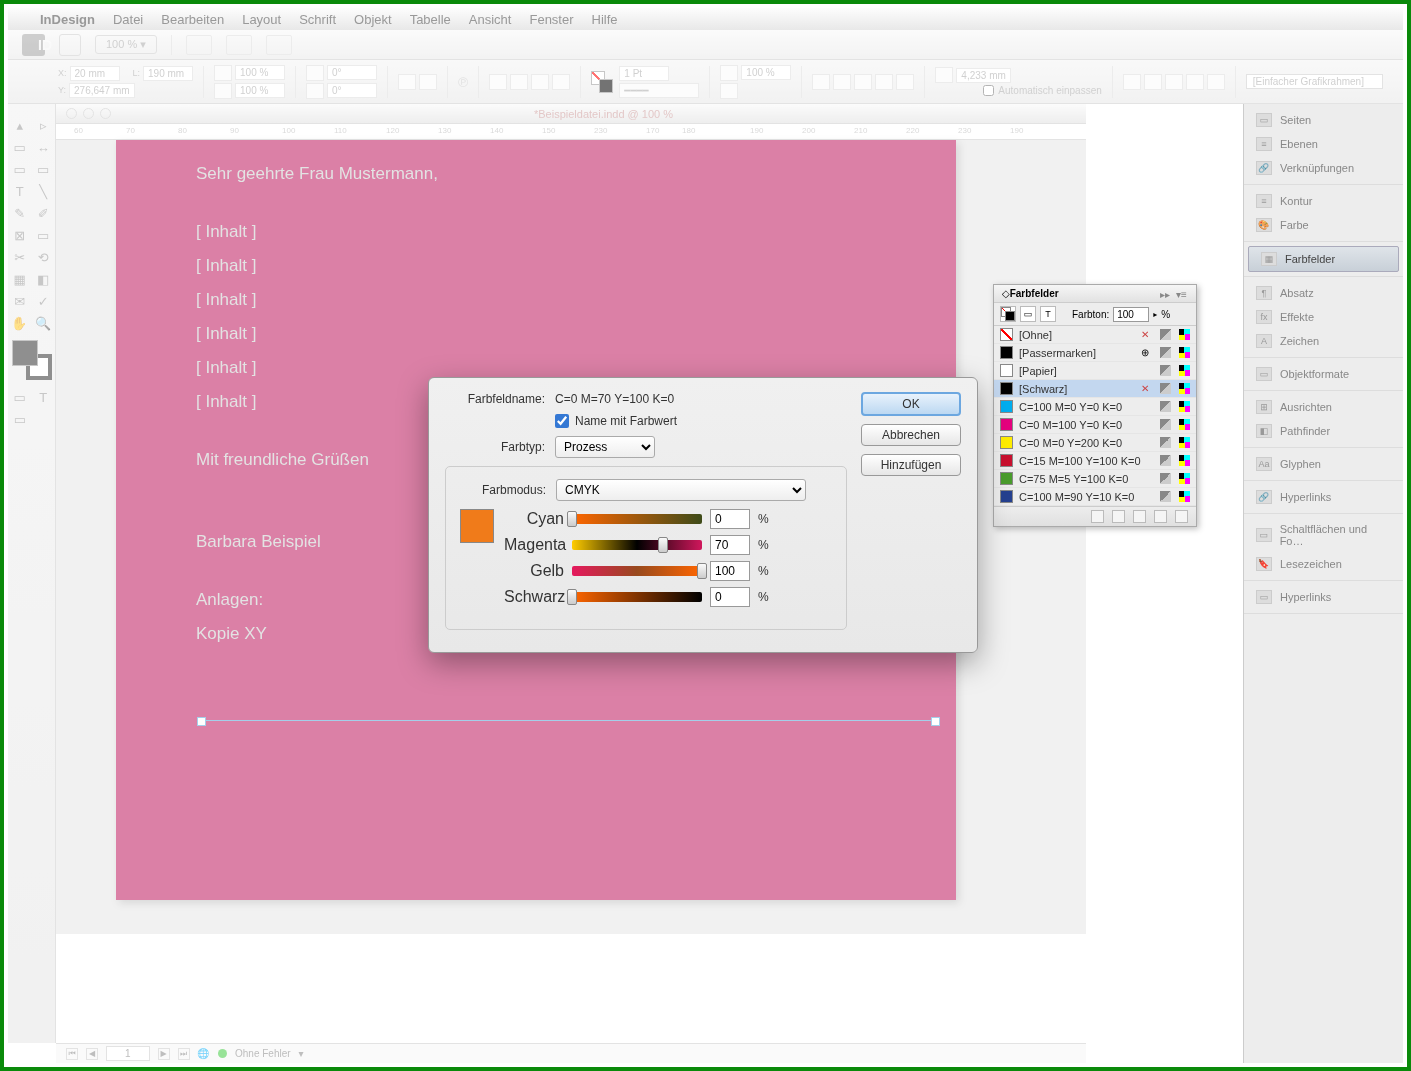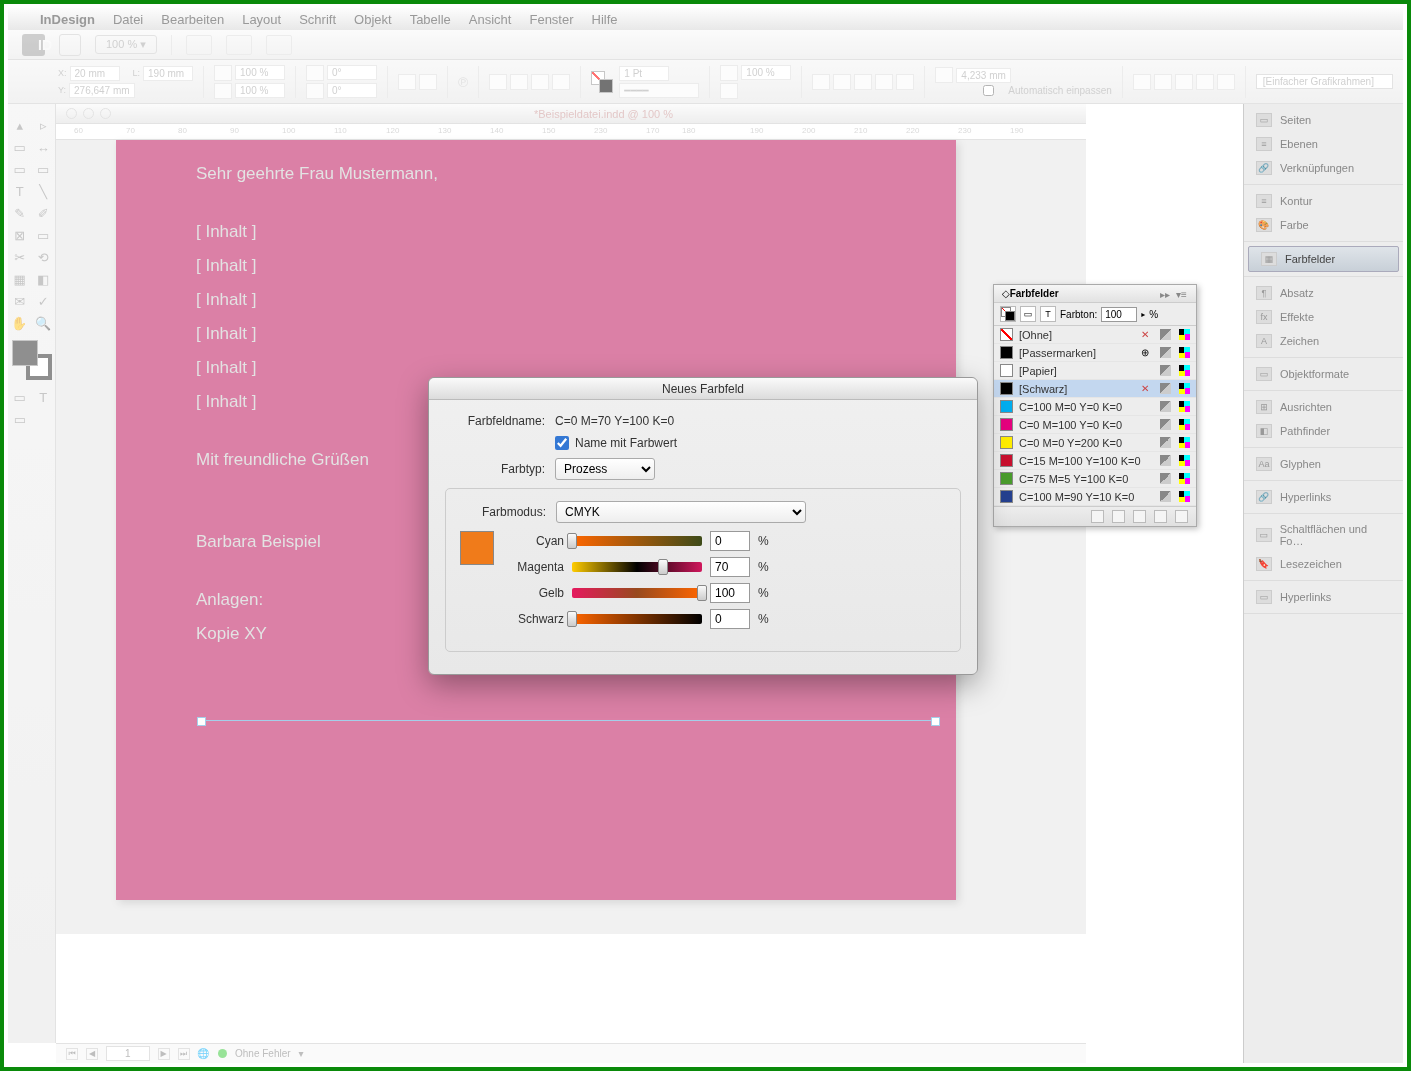--- a/index.html
+++ b/index.html
@@ -25,21 +25,21 @@
 .ctrlbar .group { display: flex; flex-direction: column; gap: 2px; }
 .ctrlbar .lbl { font-size: 9px; }
 .ctrlbar .sep { width: 1px; height: 32px; background: #ddd; margin: 0 4px; }
 .ctrlbar .btn { width: 18px; height: 16px; border: 1px solid #ddd; background: #fafafa; }
 .ctrlbar .row { display: flex; gap: 3px; align-items: center; }
 .ctrlbar .swatch-pair { position: relative; width: 22px; height: 22px; }
 .ctrlbar .swatch-pair .a { position: absolute; top: 0; left: 0; width: 14px; height: 14px; background: #fff; border: 1px solid #999; }
 .ctrlbar .swatch-pair .a::after { content:''; position:absolute; inset:0; background:linear-gradient(45deg,transparent 45%,red 45%,red 55%,transparent 55%); }
 .ctrlbar .swatch-pair .b { position: absolute; bottom: 0; right: 0; width: 14px; height: 14px; background: #000; border: 1px solid #999; }
 .ctrlbar .dd { border: 1px solid #ccc; background: #fff; padding: 1px 18px 1px 6px; position: relative; font-size: 10px; }
-.ctrlbar .checkbox { display: flex; align-items: center; gap: 14px; padding-left: 48px; }
+.ctrlbar .checkbox { display: flex; align-items: center; gap: 4px; padding-left: 48px; }
 .ctrlbar .checkbox input { width: 11px; height: 11px; }
 .greyout { filter: opacity(.55); }
 
 
 .tools { position: absolute; top: 100px; left: 4px; width: 48px; bottom: 24px; background: linear-gradient(#f0f0f0,#e5e5e5); border-right: 1px solid #ccc; display: flex; flex-direction: column; padding-top: 10px; }
 .tools .row { display: flex; }
 .tools .tool { width: 24px; height: 22px; display: flex; align-items: center; justify-content: center; font-size: 13px; color: #999; }
 .tools .fillstroke { position: relative; width: 40px; height: 40px; margin: 6px auto; }
 .tools .fillstroke .f { position: absolute; top: 0; left: 0; width: 26px; height: 26px; background: #333; border: 1px solid #999; }
 .tools .fillstroke .s { position: absolute; bottom: 0; right: 0; width: 26px; height: 26px; background: #fff; border: 4px solid #333; }
@@ -105,21 +105,21 @@
 .dialog .btn { background: linear-gradient(#fff,#e6e6e6); border: 1px solid #999; border-radius: 4px; padding: 3px 0; font-size: 12px; text-align: center; cursor: default; }
 .dialog .btn.primary { border: 2px solid #6ca7e0; background: linear-gradient(#e8f2fc,#bcd8f2); }
 .dialog .form-row { display: flex; align-items: center; margin-bottom: 8px; }
 .dialog .form-row label { width: 100px; text-align: right; margin-right: 10px; font-size: 12px; }
 .dialog .form-row .val { font-size: 12px; }
 .dialog .checkbox-row { margin-left: 110px; display: flex; align-items: center; gap: 6px; margin-bottom: 8px; }
 .dialog .checkbox-row input { width: 14px; height: 14px; accent-color: #3478d4; }
 .dialog select { font-size: 12px; padding: 2px 4px; border: 1px solid #aaa; border-radius: 3px; background: linear-gradient(#fff,#eee); }
 .dialog fieldset { border: 1px solid #ccc; border-radius: 5px; padding: 12px 14px 16px; margin-top: 6px; }
 .dialog .slider-row { display: flex; align-items: center; gap: 8px; margin-bottom: 6px; }
-.dialog .slider-row .lab { width: 60px; text-align: right; font-size: 12px; }
+.dialog .slider-row .lab { width: 60px; text-align: right; font-size: 16px; }
 .dialog .slider-row .track { position: relative; width: 130px; height: 10px; border-radius: 2px; }
 .dialog .slider-row .thumb { position: absolute; top: -3px; width: 10px; height: 16px; background: linear-gradient(#fafafa,#ccc); border: 1px solid #888; border-radius: 2px; transform: translateX(-50%); }
 .dialog .slider-row input[type=text] { width: 40px; font-size: 12px; border: 1px solid #999; padding: 2px 4px; text-align: left; }
 .dialog .preview { width: 34px; height: 34px; border: 1px solid #888; margin-right: 10px; }
 .dialog .slider-wrap { display: flex; }
 .dialog .sliders { flex: 1; }
 
 .cyan-track { background: linear-gradient(90deg, #f60, #3e4b19); }
 .magenta-track { background: linear-gradient(90deg, #fc0, #000, #d0175c); }
 .yellow-track { background: linear-gradient(90deg, #e5195e, #984a1e, #f60); }
@@ -476,21 +476,21 @@
     <span class="ic">▸▸</span>
     <span class="ic">▾≡</span>
   </div>
   <div class="toolbar">
     <div class="mini fillmini">
           <div class="a"></div>
           <div class="b"></div>
         </div>
     <div class="mini">▭</div>
     <div class="mini">T</div>
-    <span style="margin-left:0">Farbton:</span>
+    <span style="margin-left:12px">Farbton:</span>
     <input type="text" value="100" style="">
     <span style="font-size:8px">▸</span>
     <span>%</span>
   </div>
   <div class="list" id="swatch-list">
         <div class="sw-row">
           <div class="sw-chip sw-none"></div>
           <div class="sw-nm">[Ohne]</div>
           <div class="sw-ic" style="color: rgb(204, 68, 68);">✕</div>
           <div class="sw-ic" style="background: linear-gradient(135deg, rgb(136, 136, 136) 50%, rgb(204, 204, 204) 50%);"></div>
@@ -556,21 +556,20 @@
   <div class="footer">
     <div class="fic"></div>
     <div class="fic"></div>
     <div class="fic"></div>
     <div class="fic"></div>
     <div class="fic"></div>
   </div>
 </div>
 
 <div class="dialog">
-  <div class="titlebar">Neues Farbfeld</div>
   <div class="body">
     <div class="left">
       <div class="form-row">
         <label>Farbfeldname:</label>
         <span class="val">C=0 M=70 Y=100 K=0</span>
       </div>
       <div class="checkbox-row">
         <input type="checkbox" checked="" style="">
         <span>Name mit Farbwert</span>
       </div>
@@ -615,16 +614,21 @@
               <div class="track black-track">
                     <div class="thumb" style="left:0%"></div>
                   </div>
               <input type="text" value="0" style="">
               <span>%</span>
             </div>
           </div>
         </div>
       </fieldset>
     </div>
+    <div class="right">
+      <div class="btn primary">OK</div>
+      <div class="btn">Abbrechen</div>
+      <div class="btn">Hinzufügen</div>
+    </div>
   </div>
 </div>
 
 </div>
 
 </body></html>

